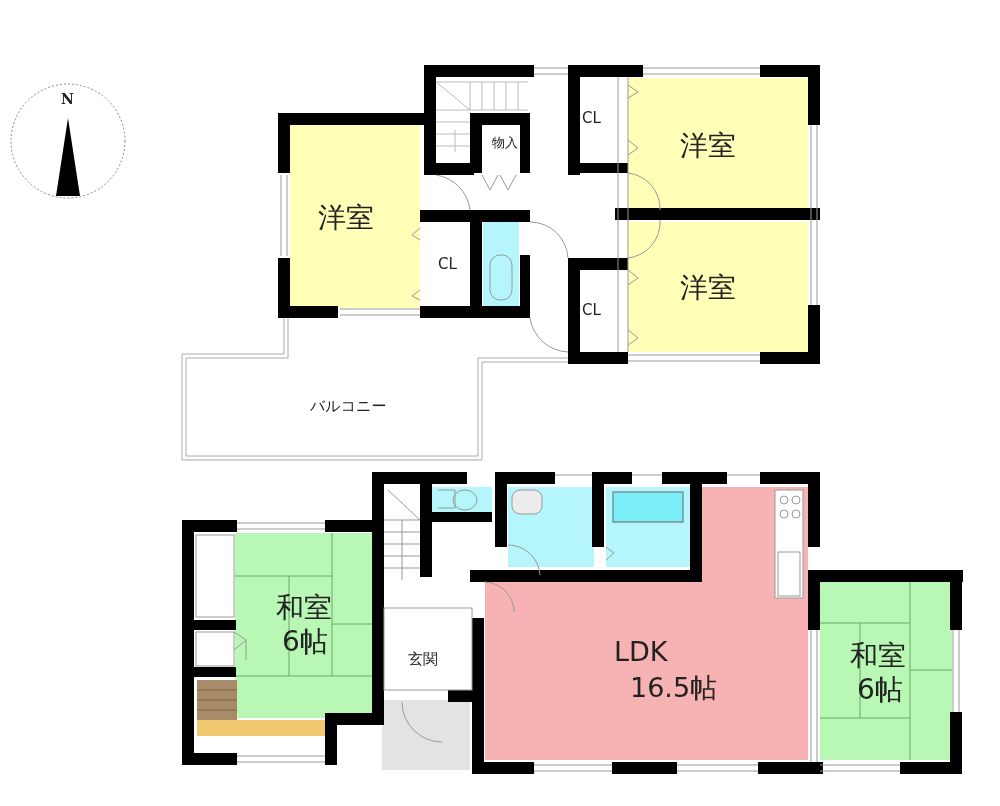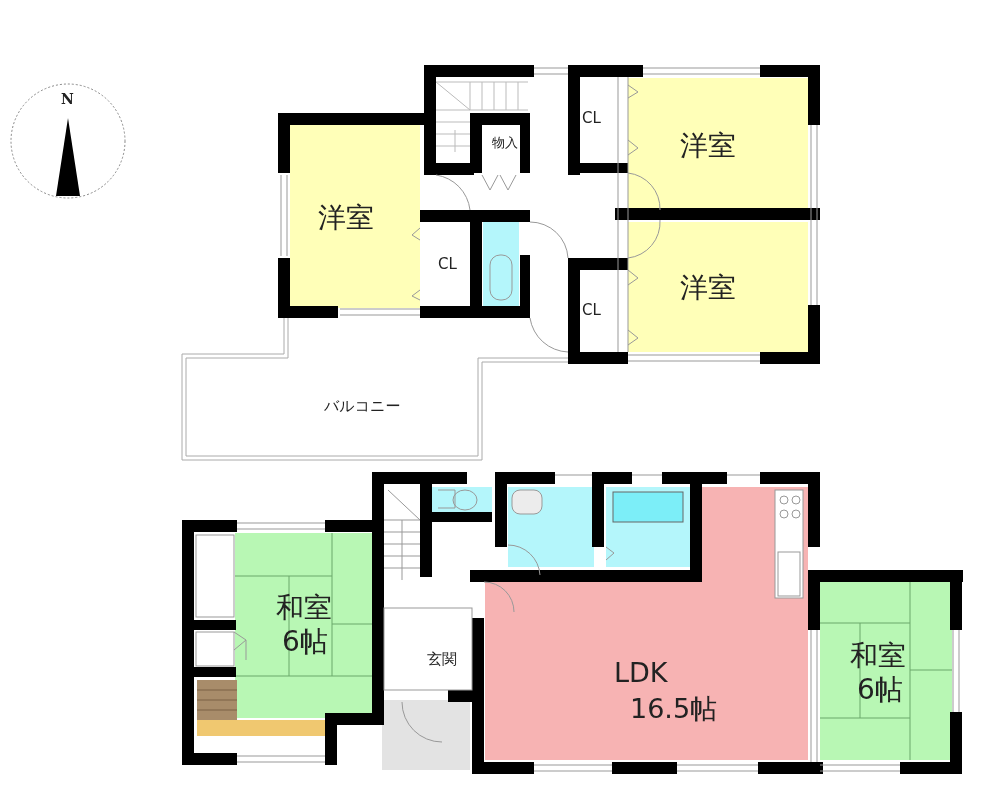--- a/index.html
+++ b/index.html
@@ -1,19 +1,19 @@
 <!DOCTYPE html>
 <html><head>
   <meta charset="utf-8">
   <style>
     html, body { margin:0; padding:0; background:#ffffff; }
     body { width:1000px; height:806px; position:relative; overflow:hidden; font-family:"DejaVu Sans", sans-serif; }
     svg { position:absolute; left:0; top:0; }
     .lbl { position:absolute; color:#222; text-align:center; line-height:1.15; white-space:nowrap; }
-    .room-lg { font-size:27px;margin-top:21px; }
+    .room-lg { font-size:27px; }
     .room-md { font-size:28px; }
     .small { font-size:15px; }
     .tiny { font-size:13px; }
   </style>
 </head>
 <body>
 
 <svg width="1000" height="806" viewBox="0 0 1000 806">
 
   <g>
@@ -234,24 +234,24 @@
 
 <div class="lbl room-md" style="left:318px; top:202px;">洋室</div>
 <div class="lbl room-md" style="left:680px; top:130px;">洋室</div>
 <div class="lbl room-md" style="left:680px; top:272px;">洋室</div>
 
 <div class="lbl small" style="left:438px; top:256px;">CL</div>
 <div class="lbl small" style="left:582px; top:110px;">CL</div>
 <div class="lbl small" style="left:582px; top:302px;">CL</div>
 <div class="lbl tiny" style="left:484px; top:136px;margin-left:8px;">物入</div>
 
-<div class="lbl small" style="left:324px; top:398px;">バルコニー</div>
+<div class="lbl small" style="left:310px; top:398px;">バルコニー</div>
 
 <div class="lbl room-md" style="left:276px; top:592px;">和室</div>
 <div class="lbl room-md" style="left:282px; top:626px;">6帖</div>
 
-<div class="lbl small" style="left:427px; top:651px;">玄関</div>
+<div class="lbl small" style="left:408px; top:651px;">玄関</div>
 
 <div class="lbl room-lg" style="left:614px; top:636px;">LDK</div>
 <div class="lbl room-lg" style="left:630px; top:672px;">16.5帖</div>
 
 <div class="lbl room-md" style="left:850px; top:640px;">和室</div>
 <div class="lbl room-md" style="left:857px; top:674px;">6帖</div>
 
 </body></html>

